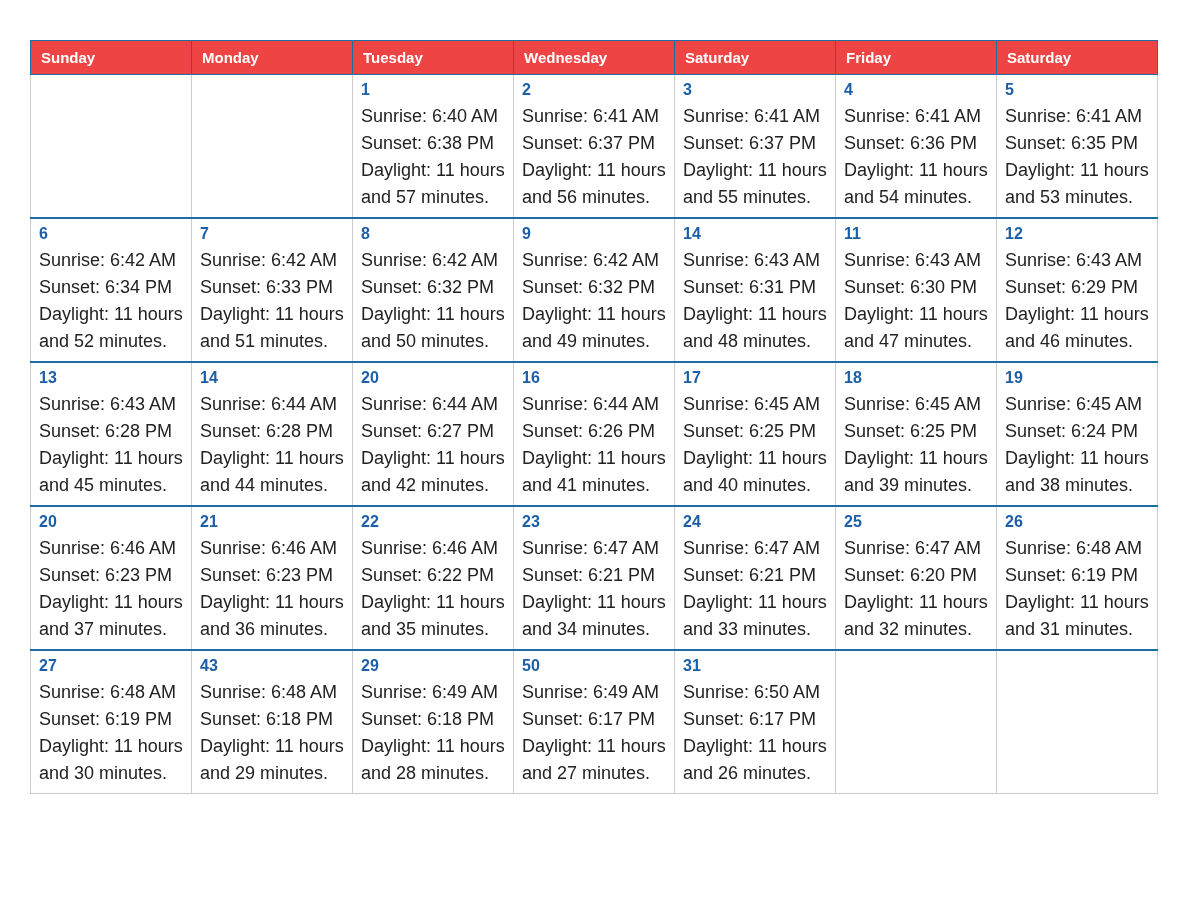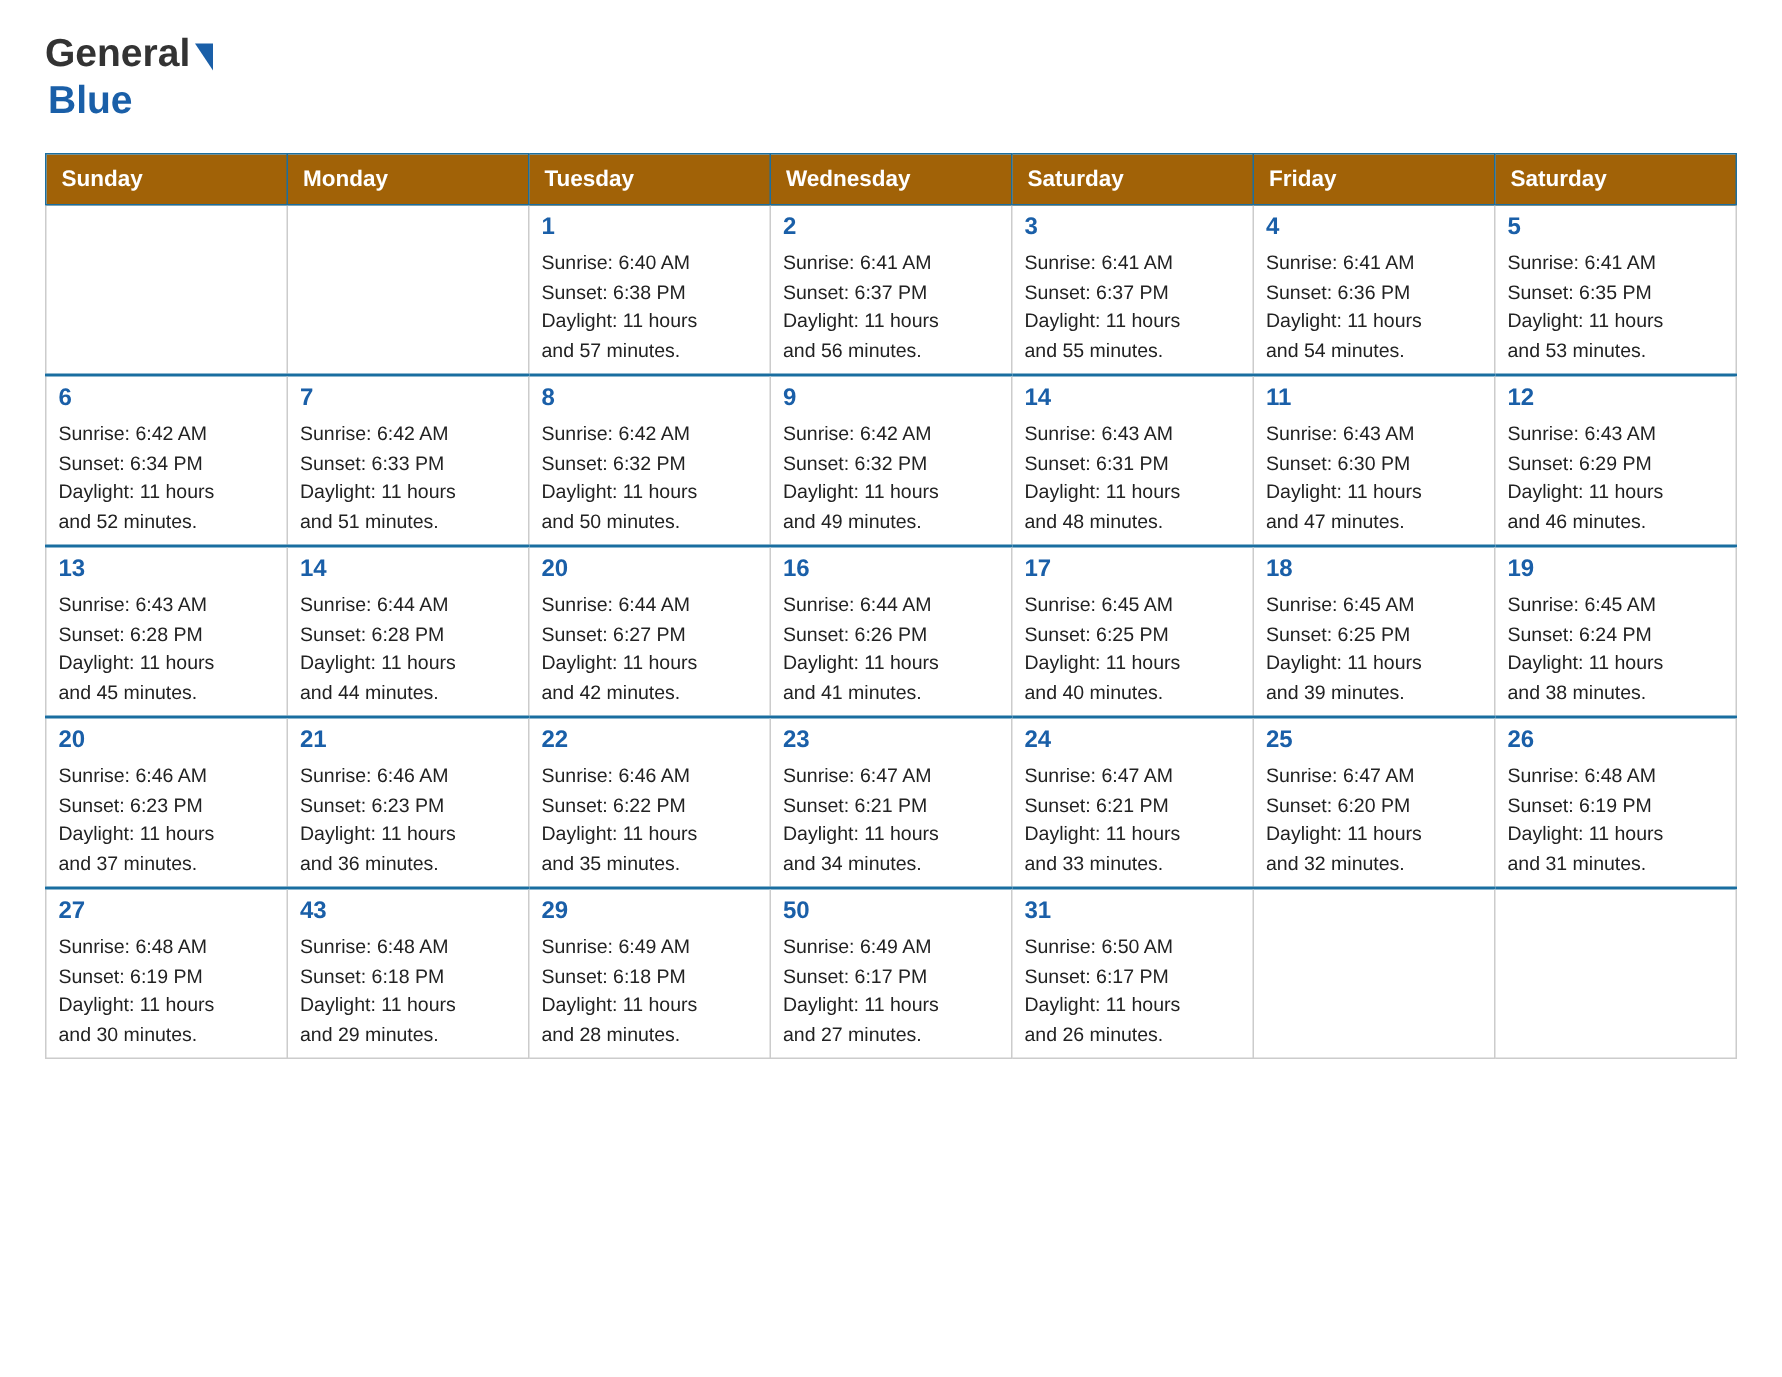--- a/index.html
+++ b/index.html
@@ -59,21 +59,21 @@
       font-size: 22px;
       color: #444;
       margin-top: 4px;
     }
     .calendar-table {
       width: 100%;
       border-collapse: collapse;
       border: 1px solid #999;
     }
     .calendar-table th {
-      background-color: #a16207;
+      background-color: #ef4444;
       color: #fff;
       font-size: 15px;
       font-weight: bold;
       padding: 8px 10px;
       text-align: left;
       border: 1px solid #1a6ea0;
     }
     .calendar-table td {
       vertical-align: top;
       padding: 6px 8px;
@@ -85,41 +85,34 @@
     }
     .day-number {
       font-size: 16px;
       font-weight: bold;
       color: #1a5fa8;
       display: block;
       margin-bottom: 4px;
     }
     .day-info {
       color: #222;
-      font-size: 13px;
+      font-size: 18px;
       line-height: 1.5;
     }
     .row-border td {
       border-top: 2px solid #1a6ea0;
     }
     .empty-cell {
       background: #fff;
     }
   </style>
 </head>
 <body>
 
 <div class="header">
-  <div class="logo">
-    <div class="logo-text">
-      <span class="logo-general">General</span>
-      <span class="logo-blue-arrow"></span>
-    </div>
-    <span class="logo-blue">Blue</span>
-  </div>
 </div>
 
 <table class="calendar-table">
   <thead>
     <tr>
     <th>Sunday</th>
         <th>Monday</th>
         <th>Tuesday</th>
         <th>Wednesday</th>
         <th>Saturday</th>

